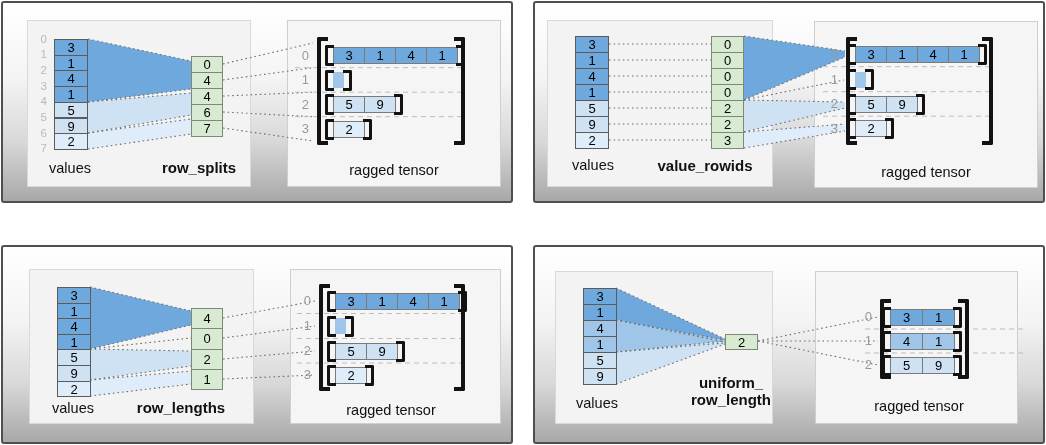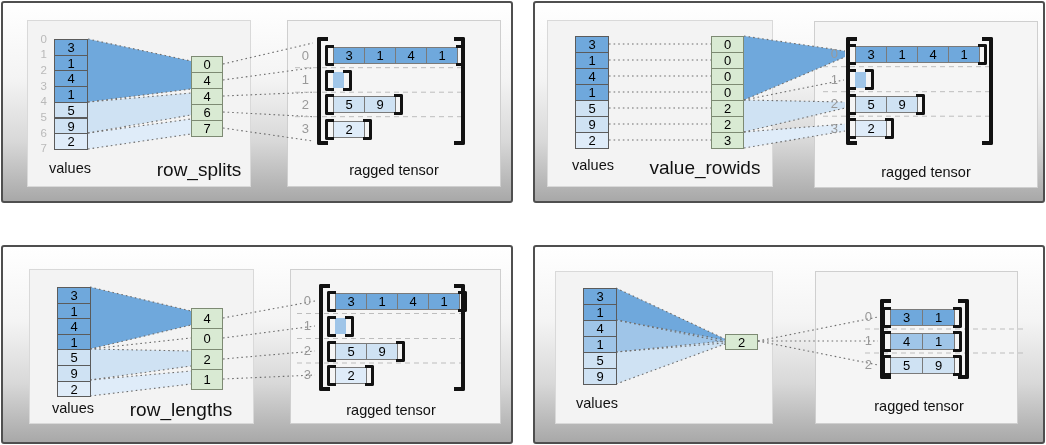--- a/index.html
+++ b/index.html
@@ -18,21 +18,21 @@
     position:absolute;z-index:2;box-sizing:border-box;text-align:center;
     font-size:13px;color:#000;overflow:hidden;
   }
   .vcell{border:1px solid #5b5b5b;}
   .pcell{border:1px solid #7d8a73;background:#d9ead3;}
   .tcell{border:1px solid #7a7a7a;}
   .ecell{border:none;}
   .bidx{position:absolute;z-index:2;font-size:11.5px;color:#b9b9b9;text-align:right;}
   .ridx{position:absolute;z-index:2;font-size:13px;color:#999999;text-align:right;}
   .lbl{position:absolute;z-index:3;font-size:14.5px;color:#111;transform:translateX(-50%);white-space:pre-line;text-align:center;line-height:1.1;}
-  .param-lbl{font-weight:normal;font-size:19px;}
+  .param-lbl{font-weight:bold;font-size:15px;}
   .gbrk,.obrk{position:absolute;z-index:3;box-sizing:border-box;}
   .gbrk{width:9px;height:21px;border:3px solid #121212;}
   .gbrk.l{border-right:none;border-radius:2px 0 0 2px;}
   .gbrk.r{border-left:none;border-radius:0 2px 2px 0;}
   .obrk{width:11px;border:4px solid #121212;}
   .obrk.l{border-right:none;border-radius:2px 0 0 2px;}
   .obrk.r{border-left:none;border-radius:0 2px 2px 0;}
 </style>
 </head>
 <body>
@@ -247,20 +247,22 @@
         <line x1="81" y1="105" x2="190" y2="96" stroke="#6e6e6e" stroke-width="1.1" stroke-dasharray="1.6 3"></line>
         <line x1="81" y1="105" x2="190" y2="94" stroke="#6e6e6e" stroke-width="1.1" stroke-dasharray="1.6 3"></line>
         <line x1="81" y1="137" x2="190" y2="97" stroke="#6e6e6e" stroke-width="1.1" stroke-dasharray="1.6 3"></line>
         <line x1="223" y1="94" x2="343" y2="70" stroke="#6e6e6e" stroke-width="1.1" stroke-dasharray="1.6 3"></line>
         <line x1="223" y1="94" x2="343" y2="94" stroke="#6e6e6e" stroke-width="1.1" stroke-dasharray="1.6 3"></line>
         <line x1="223" y1="94" x2="343" y2="118" stroke="#6e6e6e" stroke-width="1.1" stroke-dasharray="1.6 3"></line>
         <line x1="330" y1="82" x2="490" y2="82" stroke="#bdbdbd" stroke-width="1" stroke-dasharray="5 4"></line>
         <line x1="330" y1="106" x2="490" y2="106" stroke="#bdbdbd" stroke-width="1" stroke-dasharray="5 4"></line>
       </svg>
     <div class="lbl values-lbl" style="left: 62px; top: 149px;">values</div>
+    <div class="lbl param-lbl" style="left: 196px; top: 128px;">uniform_
+row_length</div>
     <div class="lbl tensor-lbl" style="left: 384px; top: 152px;">ragged tensor</div>
   <div class="vcell" style="left: 48px; top: 41px; width: 34px; height: 17px; line-height: 16px; background: rgb(111, 168, 220);">3</div>
       <div class="vcell" style="left: 48px; top: 57px; width: 34px; height: 17px; line-height: 16px; background: rgb(111, 168, 220);">1</div>
       <div class="vcell" style="left: 48px; top: 73px; width: 34px; height: 17px; line-height: 16px; background: rgb(159, 197, 232);">4</div>
       <div class="vcell" style="left: 48px; top: 89px; width: 34px; height: 17px; line-height: 16px; background: rgb(159, 197, 232);">1</div>
       <div class="vcell" style="left: 48px; top: 105px; width: 34px; height: 17px; line-height: 16px; background: rgb(207, 226, 243);">5</div>
       <div class="vcell" style="left: 48px; top: 121px; width: 34px; height: 17px; line-height: 16px; background: rgb(207, 226, 243);">9</div>
       <div class="pcell" style="left: 190px; top: 87px; width: 33px; height: 16px; line-height: 15px;">2</div>
       <div class="obrk l" style="left: 345px; top: 52px; height: 80px;"></div>
       <div class="obrk r" style="left: 423px; top: 52px; height: 80px;"></div>

